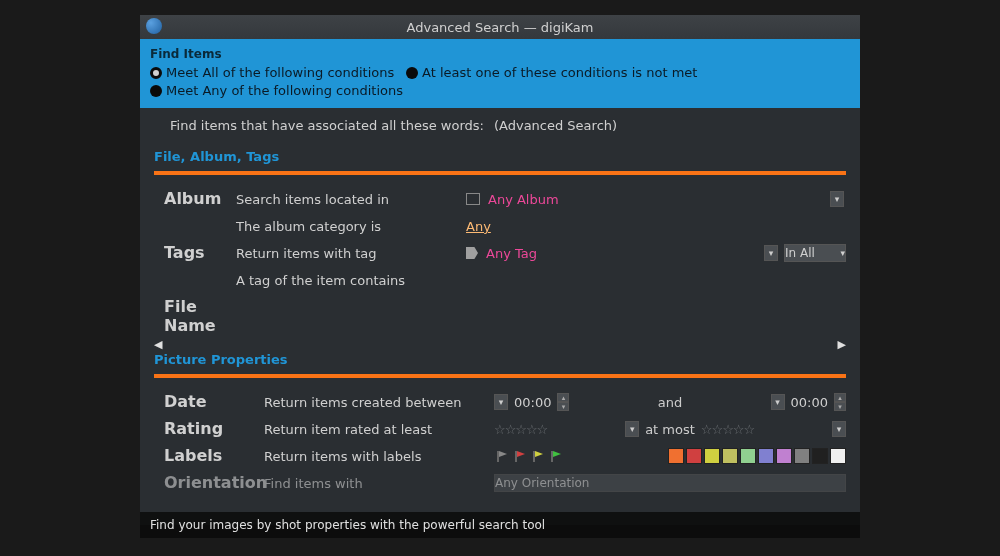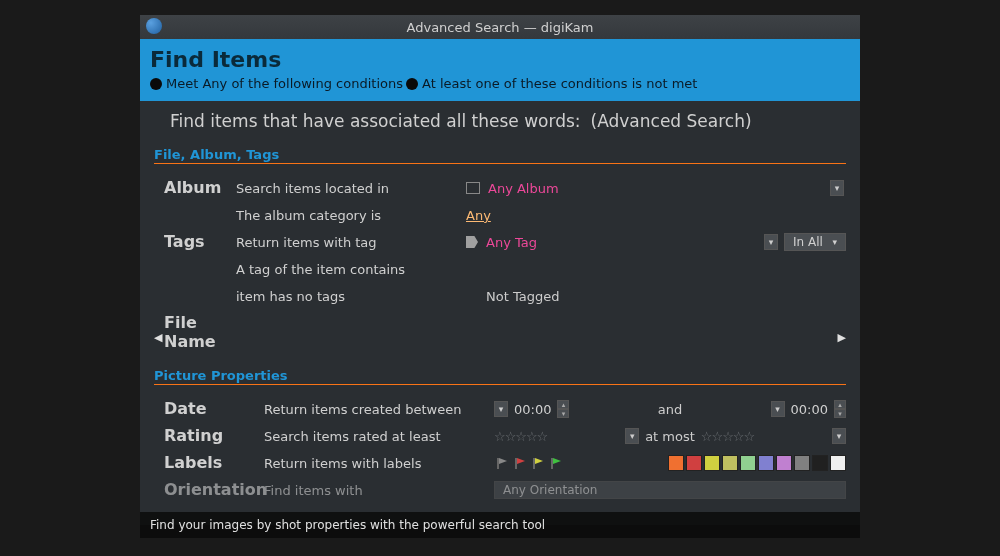--- a/index.html
+++ b/index.html
@@ -41,21 +41,21 @@
       height: 16px;
       background: radial-gradient(circle at 30% 30%, #5aa0e0, #2060a0);
       border-radius: 50%;
     }
     .find-header {
       background: #2095d6;
       padding: 8px 10px 10px 10px;
       color: #0a0a0a;
     }
     .find-title {
-      font-size: 22px;
+      font-size: 12px;
       font-weight: bold;
       color: #0a2a3a;
       margin-bottom: 4px;
     }
     .radio-grid {
       display: grid;
       grid-template-columns: 256px 310px;
       row-gap: 3px;
     }
     .radio-opt {
@@ -78,31 +78,31 @@
     }
     .content {
       flex: 1;
       overflow: hidden;
       padding: 10px 14px 0 14px;
       position: relative;
     }
     .intro-row {
       display: flex;
       gap: 10px;
-      font-size: 17px;
+      font-size: 13px;
       color: #d0d0d0;
       margin-bottom: 16px;
       padding-left: 16px;
     }
     .section-head {
       color: #2095d6;
       font-weight: bold;
       font-size: 13px;
-      border-bottom: 1px solid #f97316;
-      padding-bottom: 1px;
+      border-bottom: 4px solid #f97316;
+      padding-bottom: 7px;
       margin-bottom: 12px;
     }
     .form-row {
       display: grid;
       grid-template-columns: 72px 230px 1fr;
       align-items: center;
       min-height: 24px;
       margin-bottom: 3px;
       padding-left: 10px;
     }
@@ -138,21 +138,21 @@
       display: flex; align-items: center; justify-content: center;
       color: #ccc; font-size: 9px;
       border: 1px solid #555;
     }
     .link { color: #fdba74; text-decoration: underline; }
     .small-combo {
       background: #4a4e52;
       height: 18px;
       display: flex; align-items: center; justify-content: center;
       color: #d0d0d0; font-size: 12px;
-      padding: 0 8px;
+      padding: 0 0;
       border: 1px solid #555;
       gap: 6px;
     }
     .nav-tri {
       position: absolute;
       font-size: 11px;
       color: #e0e0e0;
     }
     .nav-tri.left { left: 14px; top: 230px; }
     .nav-tri.right { right: 14px; top: 230px; }
@@ -210,26 +210,30 @@
 <div class="window">
   <div class="titlebar">
     <div class="title-icon"></div>
     <span>Advanced Search — digiKam</span>
   </div>
 
   <div class="find-header">
     <div class="find-title">Find Items</div>
     <div class="radio-grid">
       <div class="radio-opt">
-        <div class="radio-dot"></div>
-        <span>Meet Any of the following conditions</span>
+        <div class="radio-dot selected"></div>
+        <span>Meet All of the following conditions</span>
       </div>
       <div class="radio-opt">
         <div class="radio-dot"></div>
         <span>At least one of these conditions is not met</span>
+      </div>
+      <div class="radio-opt">
+        <div class="radio-dot"></div>
+        <span>Meet Any of the following conditions</span>
       </div>
     </div>
   </div>
 
   <div class="content">
     <div class="intro-row">
       <span>Find items that have associated all these words:</span>
       <span>(Advanced Search)</span>
     </div>
 
@@ -275,27 +279,20 @@
           <span>In All</span>
           <span style="font-size:9px;">▾</span>
         </div>
       </div>
     </div>
     <div class="form-row">
       <div></div>
       <div class="rdesc">A tag of the item contains</div>
       <div class="rctl"></div>
     </div>
-    <div class="form-row">
-      <div></div>
-      <div class="rdesc">item has no tags</div>
-      <div class="rctl" style="padding-left:20px;">
-        <span>Not Tagged</span>
-      </div>
-    </div>
 
     <div class="form-row">
       <div class="rlabel">File Name</div>
     </div>
 
     <div style="height:14px"></div>
     <div class="section-head">Picture Properties</div>
 
     <div class="pictureprops">
 
@@ -316,21 +313,21 @@
         <span class="time-in">00:00</span>
         <div class="spinner">
               <div>▴</div>
               <div>▾</div>
             </div>
       </div>
     </div>
 
     <div class="form-row">
       <div class="rlabel">Rating</div>
-      <div class="rdesc">Search items rated at least</div>
+      <div class="rdesc">Return item rated at least</div>
       <div class="rctl">
         <span class="stars">☆☆☆☆☆</span>
         <div style="flex:1"></div>
         <div class="combo-arrow">▾</div>
         <span>at most</span>
         <span class="stars">☆☆☆☆☆</span>
         <div style="flex:1"></div>
         <div class="combo-arrow">▾</div>
       </div>
     </div>

